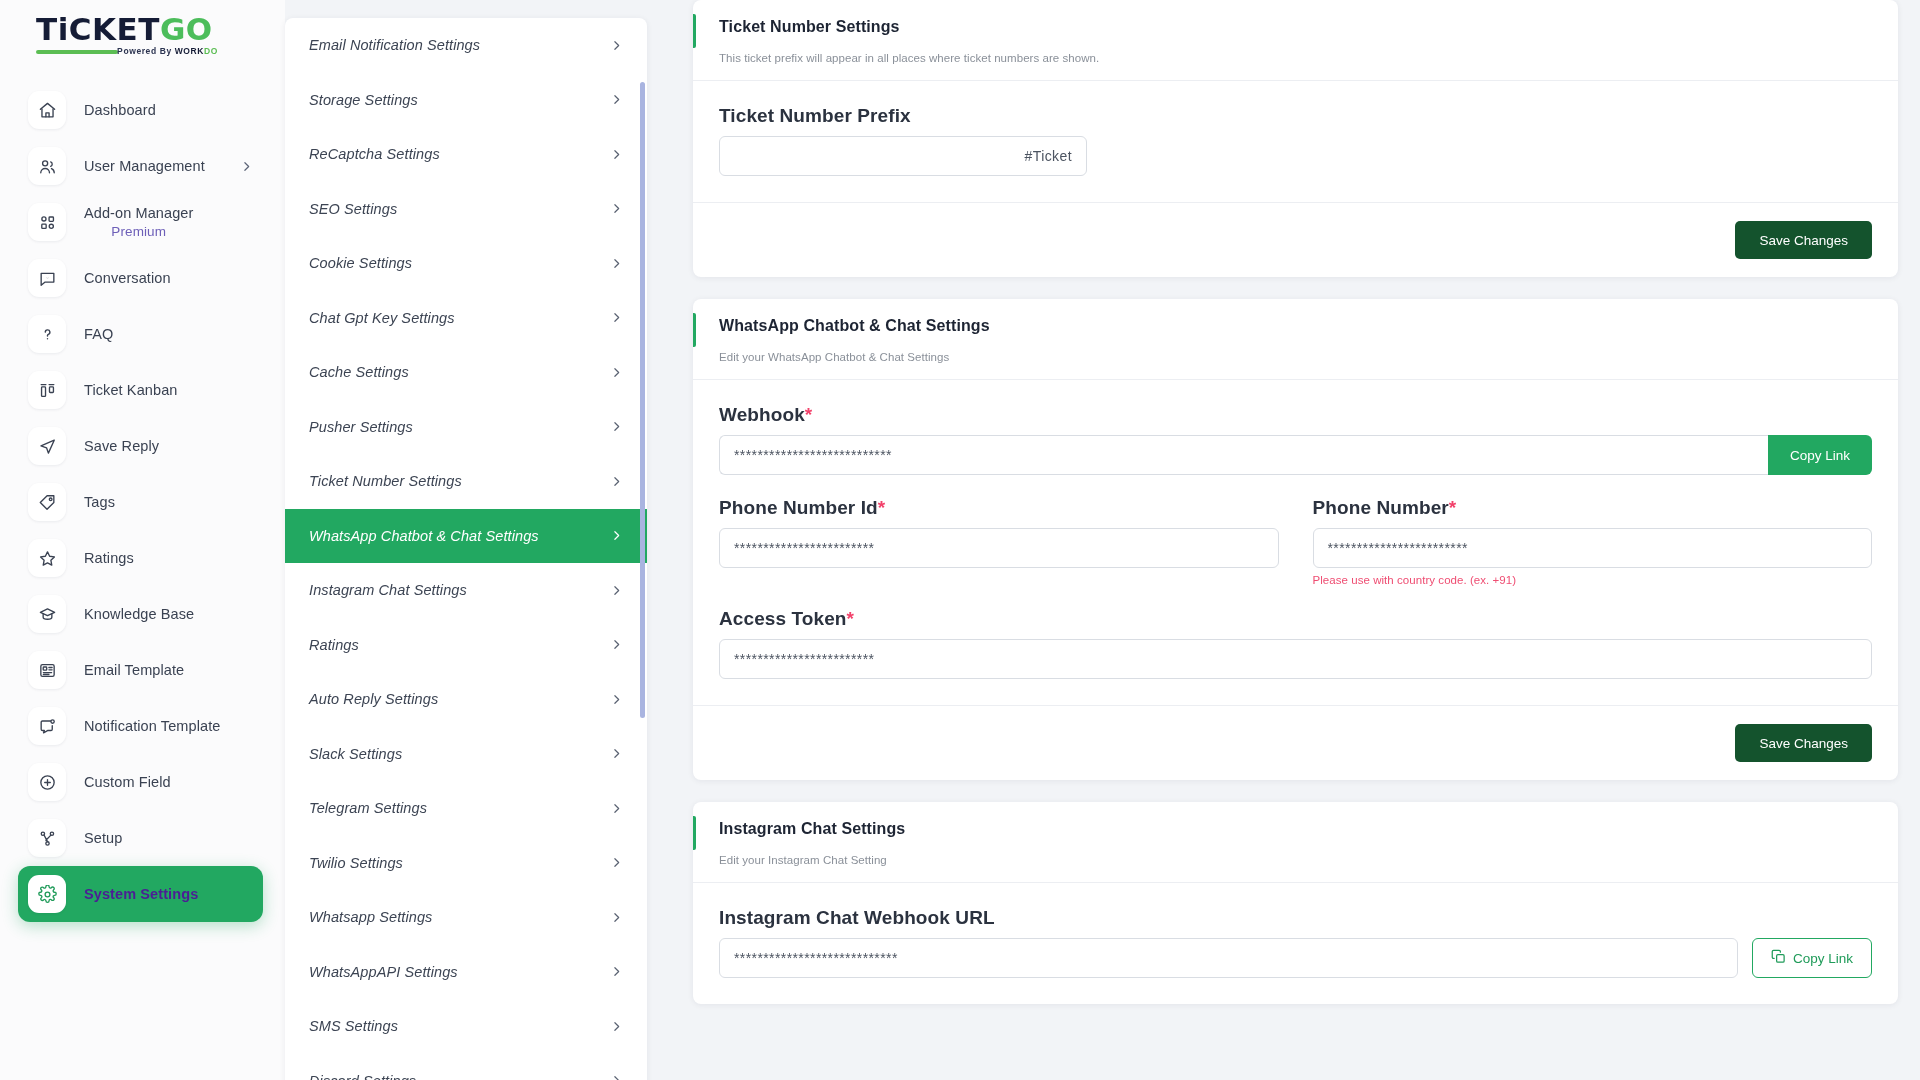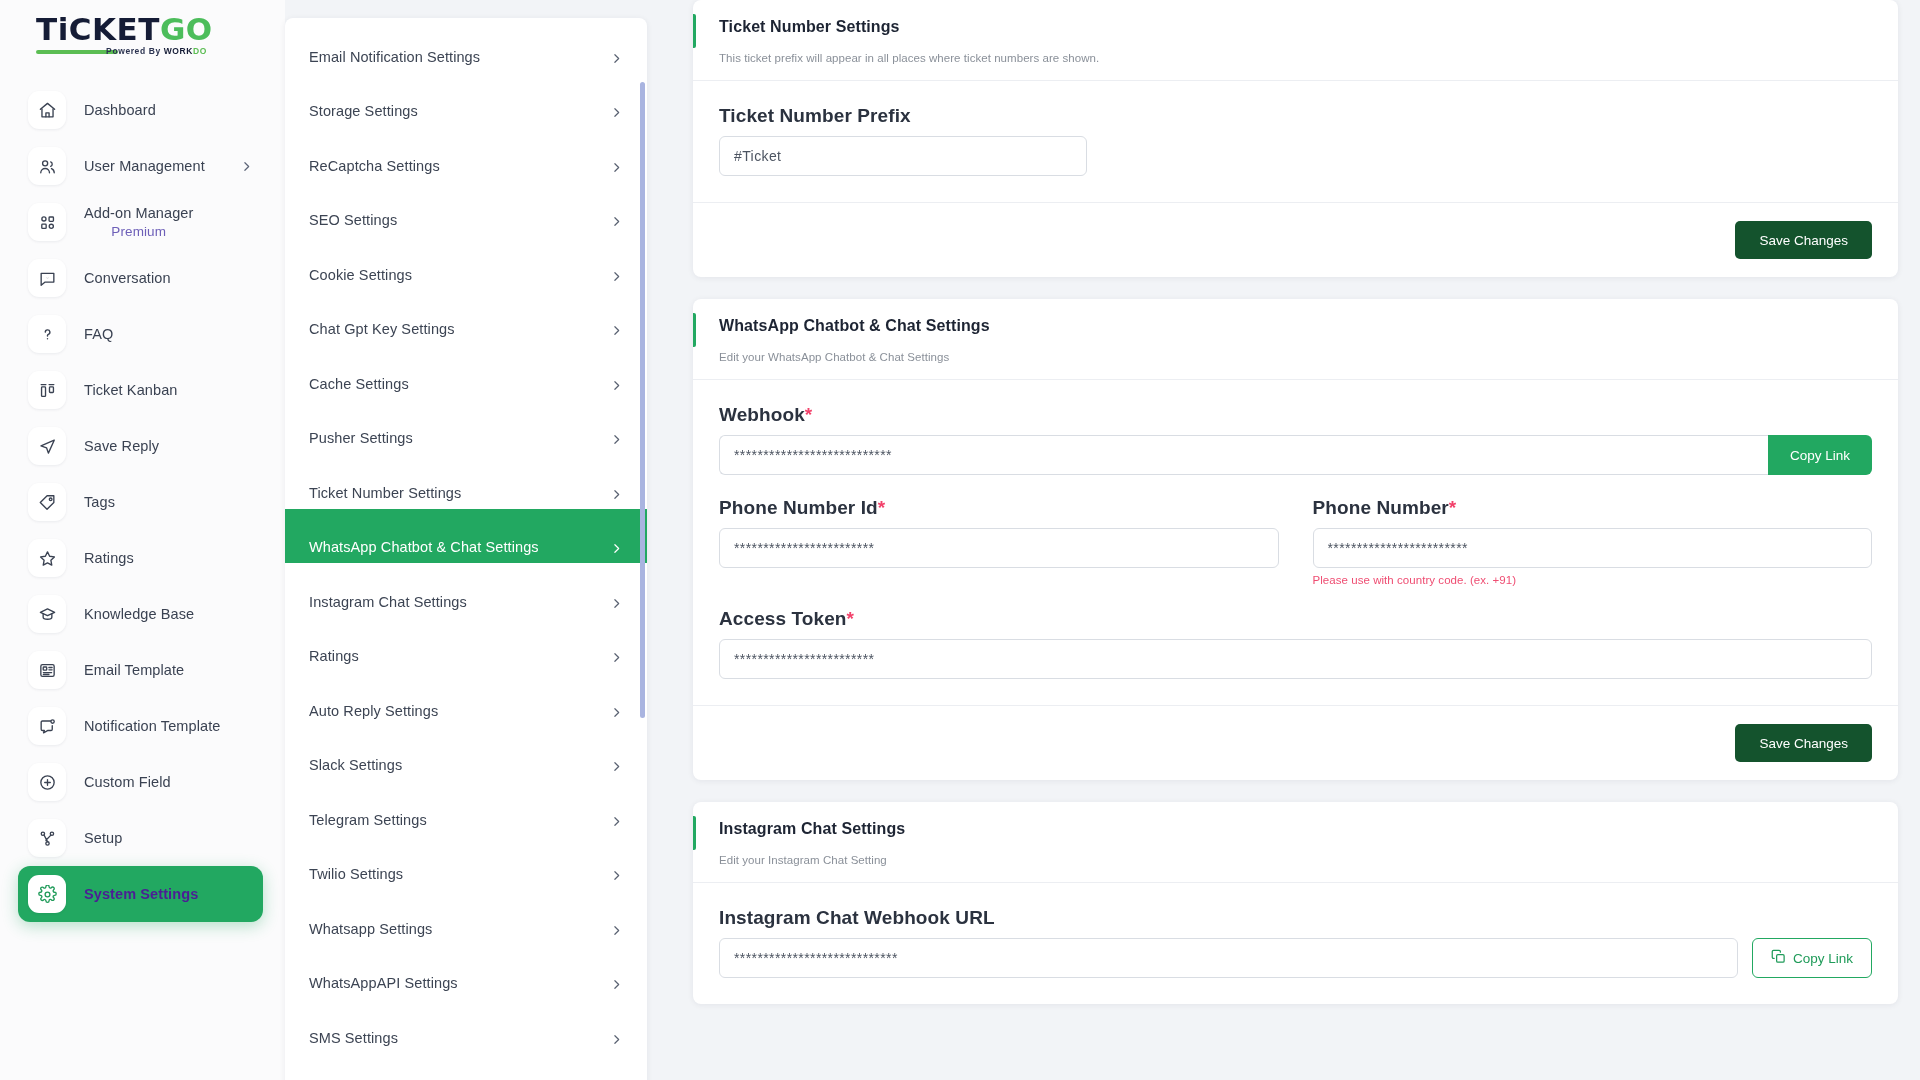--- a/index.html
+++ b/index.html
@@ -25,21 +25,21 @@
     font-size: 31px; font-weight: 700; letter-spacing: 0.5px;
     line-height: 1; font-family: "DejaVu Sans", sans-serif;
   }
   .logo-tick { color: #151c36; }
   .logo-go { color: #4cbd5b; }
   .logo-bar {
     height: 4px; width: 82px; background: #5bbd53;
     border-radius: 2px; margin-top: 5px;
   }
   .logo-powered {
-    position: absolute; right: 11px; bottom: -2px;
+    position: absolute; right: 0; bottom: -2px;
     font-size: 8.5px; font-weight: 700; letter-spacing: 0.6px;
     color: #2b3350;
   }
   .logo-powered .wk { color: #151c36; }
   .logo-powered .go2 { color: #5bbd53; }
 
   .nav { margin-top: 16px; }
   .nav-item {
     display: flex; align-items: center;
     height: 56px; margin: 0 22px 0 18px;
@@ -72,22 +72,22 @@
     padding: 18px 18px 0 0;
     height: 1080px;
   }
   .settings-card {
     background: #ffffff; border-radius: 8px;
     box-shadow: 0 1px 6px rgba(25,35,60,.07);
     height: 1080px; overflow: hidden; position: relative;
   }
   .settings-list { position: relative; }
   .settings-item {
-    display: flex; align-items: flex-end; justify-content: space-between;
-    padding: 8px 24px; height: 54.5px; cursor: pointer;
+    display: flex; align-items: center; justify-content: space-between;
+    padding: 8px 24px; height: 54.5px; cursor: pointer; font-style: italic;
   }
   .settings-item span.txt {
     font-size: 14.5px; color: #3c4453; letter-spacing: .1px;
   }
   .settings-item .chev { color: #5a6272; display: flex; }
   .settings-item .chev svg { width: 13px; height: 13px; }
   .settings-item.active { background: #22a861; }
   .settings-item.active span.txt { color: #ffffff; }
   .settings-item.active .chev { color: #ffffff; }
   .sb-track {
@@ -133,21 +133,21 @@
   .req { color: #f2426b; font-weight: 700; }
   .inp {
     width: 100%; height: 40px;
     border: 1px solid #d9dde3; border-radius: 6px;
     background: #fff; padding: 0 14px;
     font-size: 14px; color: #4c5461;
     font-family: "Liberation Sans", sans-serif;
     letter-spacing: .4px;
   }
   .inp::placeholder { color: #4c5461; }
-  .inp.short { width: 368px; }
+  .inp.short { width: 368px; text-align: right; }
   .row2 { display: flex; gap: 34px; margin-top: 22px; }
   .row2 > div { flex: 1 1 0; }
   .hint {
     font-size: 11.5px; color: #ef4d72; margin-top: 6px; letter-spacing: .05px;
   }
   .input-group { display: flex; align-items: stretch; }
   .input-group .inp {
     border-top-right-radius: 0; border-bottom-right-radius: 0; border-right: 0;
   }
   .btn-attach {

